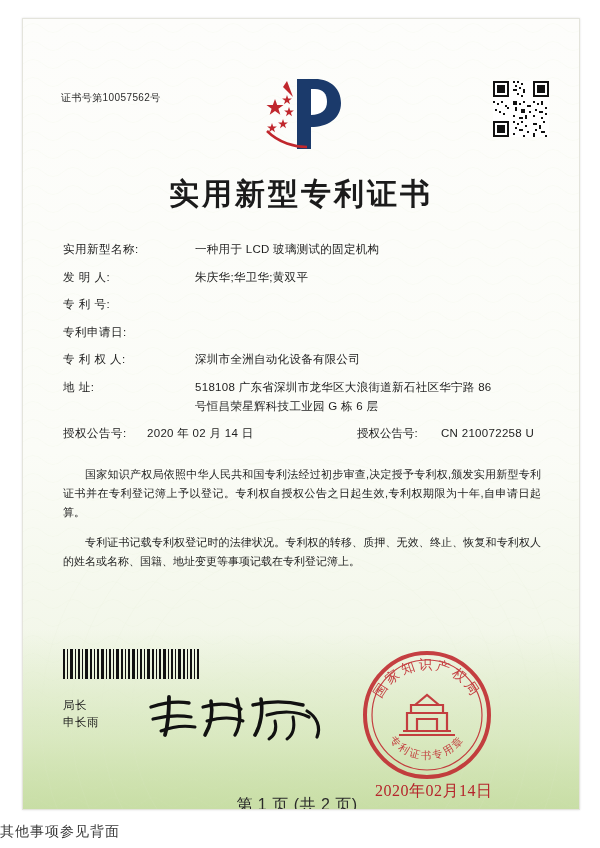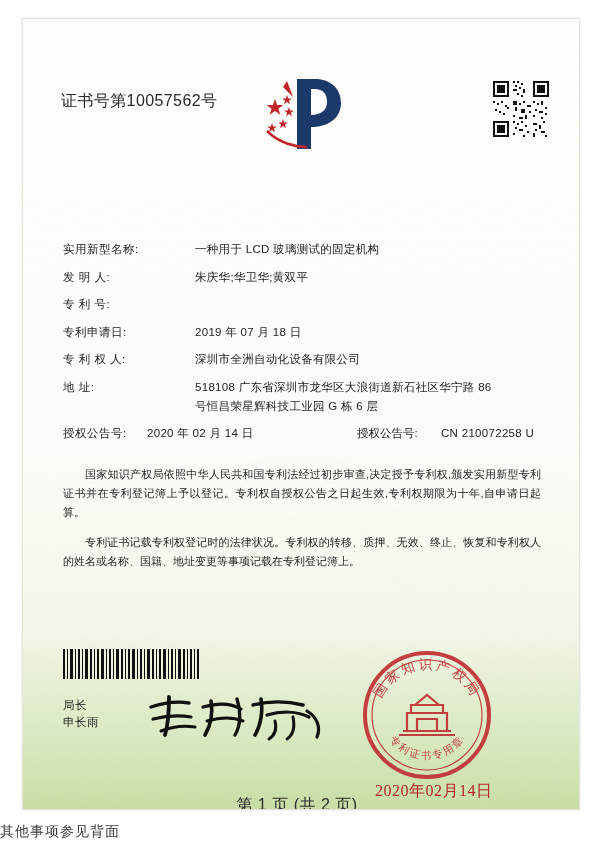--- a/index.html
+++ b/index.html
@@ -45,21 +45,21 @@
     left: 0; top: 0; right: 0; bottom: 0;
     opacity: 0.35;
     pointer-events: none;
   }
 
   
   .cert-no {
     position: absolute;
     left: 38px;
     top: 72px;
-    font-size: 16px;
+    font-size: 10px;
     color: #2a2a2a;
     letter-spacing: 0.4px;
   }
   .qr {
     position: absolute;
     right: 30px;
     top: 62px;
     width: 56px;
     height: 56px;
   }
@@ -310,36 +310,36 @@
           <rect x="20" y="21" width="2" height="1"></rect>
           <rect x="23" y="22" width="1" height="2"></rect>
         <rect x="25" y="20" width="1" height="1"></rect>
           <rect x="21" y="24" width="1" height="1"></rect>
           <rect x="24" y="25" width="2" height="1"></rect>
         <rect x="20" y="26" width="1" height="2"></rect>
           <rect x="26" y="27" width="1" height="1"></rect>
       </g>
     </svg>
 
+    <div class="title">实用新型专利证书</div>
 
     <div class="fields">
       <div class="field-row">
         <div class="field-label">实用新型名称:</div>
         <div class="field-value">一种用于 LCD 玻璃测试的固定机构</div>
       </div>
       <div class="field-row">
         <div class="field-label">发 明 人:</div>
         <div class="field-value">朱庆华;华卫华;黄双平</div>
       </div>
       <div class="field-row">
         <div class="field-label">专 利 号:</div>
       </div>
       <div class="field-row">
         <div class="field-label">专利申请日:</div>
-        <div class="field-value">2019 年 07 月 18 日</div>
       </div>
       <div class="field-row">
         <div class="field-label">专 利 权 人:</div>
         <div class="field-value">深圳市全洲自动化设备有限公司</div>
       </div>
       <div class="field-row">
         <div class="field-label">地  址:</div>
         <div class="field-value">
           <span>518108  广东省深圳市龙华区大浪街道新石社区华宁路 86</span>
           <span class="second-line">号恒昌荣星辉科技工业园 G 栋 6 层</span>

